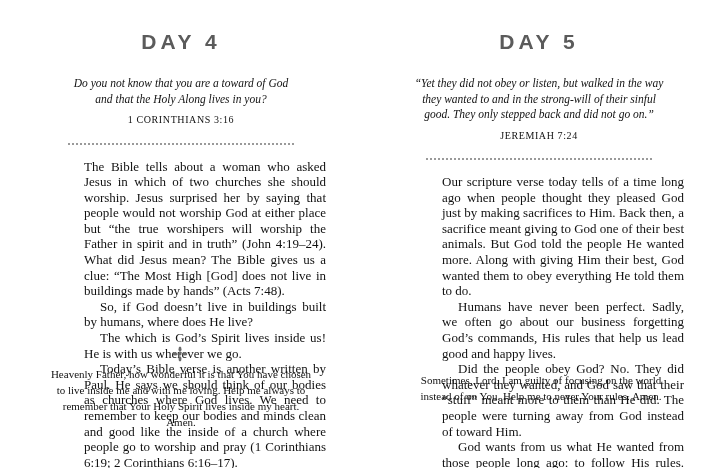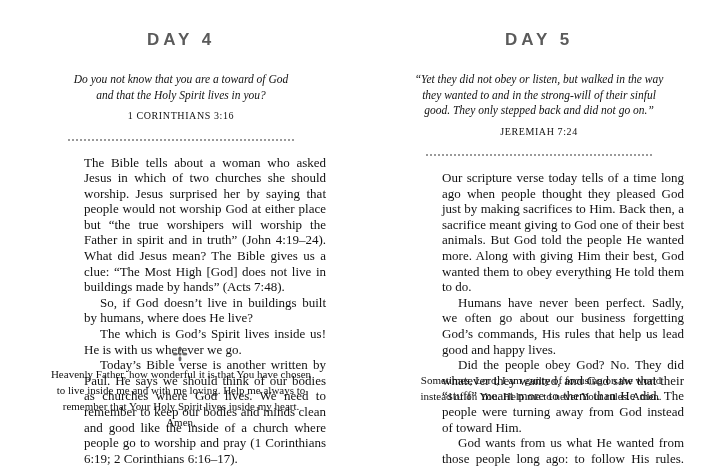--- a/index.html
+++ b/index.html
@@ -28,21 +28,21 @@
   }
   .page-left {
     padding: 30px 34px 24px 36px;
   }
   .page-right {
     padding: 30px 36px 16px 34px;
   }
   .day-heading {
     text-align: center;
     font-family: "Liberation Sans", sans-serif;
-    font-size: 17px;
+    font-size: 21px;
     font-weight: bold;
     letter-spacing: 4px;
     color: #5b5b5b;
     margin-bottom: 22px;
   }
   .verse-block {
     text-align: center;
     font-style: italic;
     font-size: 11.5px;
     line-height: 15.5px;
@@ -119,21 +119,21 @@
 </head>
 <body>
 
 <div class="spread">
 
   <div class="page page-left">
     <div class="day-heading">DAY 4</div>
 
     <div class="verse-block">
       <span class="verse-line">Do you not know that you are a toward of God</span>
-      <span class="verse-line">and that the Holy Spirit lives in you?</span>
+      <span class="verse-line">and that the Holy Along lives in you?</span>
       <div class="verse-ref">1 Corinthians 3:16</div>
     </div>
 
     <div class="dotted-rule"></div>
 
     <div class="body-text">
       <p>The Bible tells about a woman who asked Jesus in which of two churches she should worship. Jesus surprised her by saying that people would not worship God at either place but “the true worshipers will worship the Father in spirit and in truth” (John 4:19–24). What did Jesus mean? The Bible gives us a clue: “The Most High [God] does not live in buildings made by hands” (Acts 7:48).</p>
       <p class="indent">So, if God doesn’t live in buildings built by humans, where does He live?</p>
       <p class="indent">The which is God’s Spirit lives inside us! He is with us wherever we go.</p>
       <p class="indent">Today’s Bible verse is another written by Paul. He says we should think of our bodies as churches where God lives. We need to remember to keep our bodies and minds clean and good like the inside of a church where people go to worship and pray (1 Corinthians 6:19; 2 Corinthians 6:16–17).</p>

